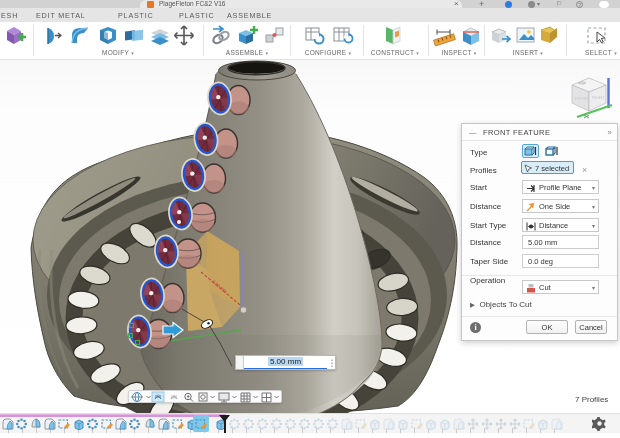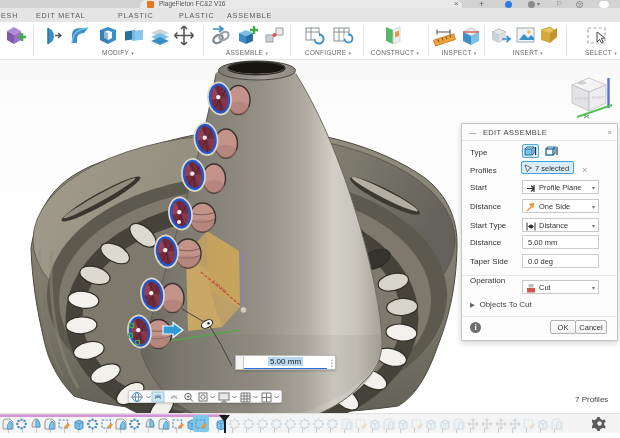--- a/index.html
+++ b/index.html
@@ -344,21 +344,21 @@
 <path d="M 578,83.5 l 4,-2.5 l 4,2 l -3,1.2 Z" fill="#d8d8da" stroke="#b0b0b3" stroke-width="0.5"></path>
 <g fill="#c7c7cb" font-family="Liberation Sans" font-size="4">
 <text x="575" y="100">FRONT</text>
         <text x="592" y="99">RIGHT</text>
 </g>
 <line x1="608.5" y1="78" x2="608.5" y2="108" stroke="#5a6fd8" stroke-width="2.4"></line>
 <line x1="577" y1="117" x2="612" y2="105" stroke="#55c25a" stroke-width="2.2"></line>
 <path d="M 584,115 l 5,3 m -5,0 l 5,-3" stroke="#3fae49" stroke-width="1" fill="none"></path>
 </svg>
 <div id="dlg">
-<div id="dlghdr"><span style="color:#777;margin-right:6px">—</span><span>EDIT ASSEMBLE</span><span style="position:absolute;right:5px;color:#888">»</span></div>
+<div id="dlghdr"><span style="color:#777;margin-right:6px">—</span><span>FRONT FEATURE</span><span style="position:absolute;right:5px;color:#888">»</span></div>
 <div class="dlab" style="top:24px">Type</div>
 <div style="position:absolute;left:60px;top:20px;width:17px;height:14px;background:#d9edf9;border:1.2px solid #54a7dd;border-radius:2px"></div>
 <svg style="position:absolute;left:62px;top:22px" width="13" height="11" viewBox="0 0 13 11">
         <rect x="1" y="3" width="7" height="6" fill="#7ec3e8" stroke="#2a6f9f" stroke-width="1"></rect>
         <path d="M1,3 l2,-2 h7 l-2,2 M8,9 l2,-2 v-6" fill="none" stroke="#2a6f9f" stroke-width="1"></path>
         <line x1="11.5" y1="1" x2="11.5" y2="9" stroke="#333" stroke-width="1.2"></line>
       </svg>
 <svg style="position:absolute;left:83px;top:22px" width="14" height="11" viewBox="0 0 14 11">
         <rect x="1" y="3" width="7" height="6" fill="none" stroke="#2a6f9f" stroke-width="1.4"></rect>
         <path d="M1,3 l2,-2 h7 l-2,2 M8,9 l2,-2 v-6" fill="none" stroke="#2a6f9f" stroke-width="1.2"></path>
@@ -405,21 +405,21 @@
         <svg width="10" height="11" viewBox="0 0 10 11" style="margin:1.5px 3px 0 3px">
           <rect x="1" y="5" width="8" height="4.5" fill="#d4554a"></rect>
           <rect x="2.5" y="1" width="5" height="3.5" fill="#b9c0c5"></rect>
         </svg>
         <span>Cut</span>
         <span class="dcar">▾</span>
       </div>
 <div style="position:absolute;left:8px;top:176px;font-size:8px;color:#444"><span style="color:#666;font-size:6.5px">▶</span>&nbsp; Objects To Cut</div>
 <div style="position:absolute;left:0;top:192px;width:100%;height:1px;background:#e8e8e8"></div>
 <div style="position:absolute;left:8px;top:198px;width:11px;height:11px;border-radius:50%;background:#6e6e6e;color:#fff;font-size:8px;text-align:center;line-height:11px;font-family:'Liberation Serif',serif;font-weight:bold">i</div>
-<div class="dbtn" style="left:88px;width:26px">OK</div>
+<div class="dbtn" style="left:64px;width:42px">OK</div>
 <div class="dbtn" style="left:113px;width:32px">Cancel</div>
 </div>
 
 <div style="position:absolute;left:235px;top:355px;width:101px;height:15px;background:#fff;border:1px solid #b9b9b9;box-shadow:0 1px 2px rgba(0,0,0,0.2)">
 <div style="position:absolute;left:0;top:0;width:8px;height:100%;border-right:1px solid #ccc;background:#f4f4f4"></div>
 <div style="position:absolute;left:8px;top:0;width:83px;height:100%;border-bottom:1.6px solid #2a6fd4;text-align:center;font-size:8px;color:#222;line-height:12px"><span style="background:#b8d8f2;padding:0 2px">5.00 mm</span></div>
 <div style="position:absolute;right:2px;top:3px;color:#999;font-size:5.5px;line-height:3px">•<br>•<br>•</div>
 </div>
 <div style="position:absolute;left:128px;top:390px;width:154px;height:13px;background:#fbfbfb;border:1px solid #d2d2d2;border-radius:2px;box-shadow:0 1px 2px rgba(0,0,0,0.15)"></div>
 <svg style="position:absolute;left:130px;top:391px" width="152" height="12" viewBox="0 0 152 12">

